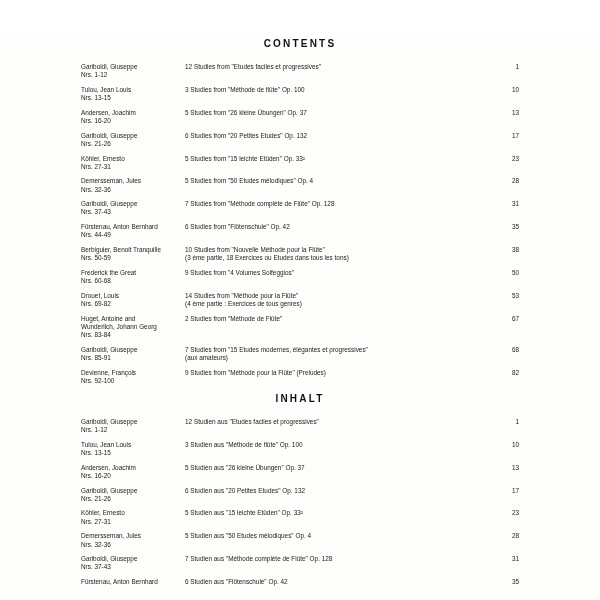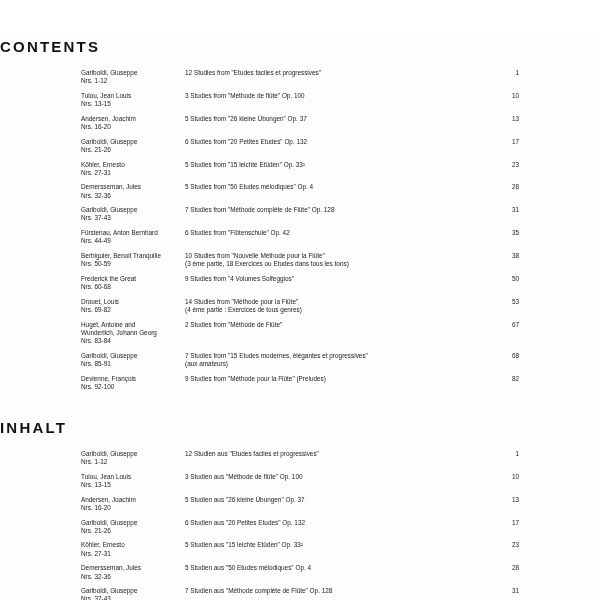--- a/index.html
+++ b/index.html
@@ -16,28 +16,28 @@
   }
   .page {
     position: relative;
     width: 600px;
     height: 600px;
     background: #fdfdfb;
     box-sizing: border-box;
     padding: 0;
   }
   .section-title {
-    text-align: left;
-    font-size: 15px;
+    text-align: center;
+    font-size: 10px;
     font-weight: bold;
     letter-spacing: 2.2px;
     color: #111;
   }
   #contents-title { margin-top: 38px; }
-  #inhalt-title { margin-top: 28px; }
+  #inhalt-title { margin-top: 8px; }
 
   .list {
     margin: 14px auto 0 auto;
     width: 438px;
   }
   .entry {
     display: flex;
     align-items: flex-start;
     margin-bottom: 6.5px;
     font-size: 6.4px;

